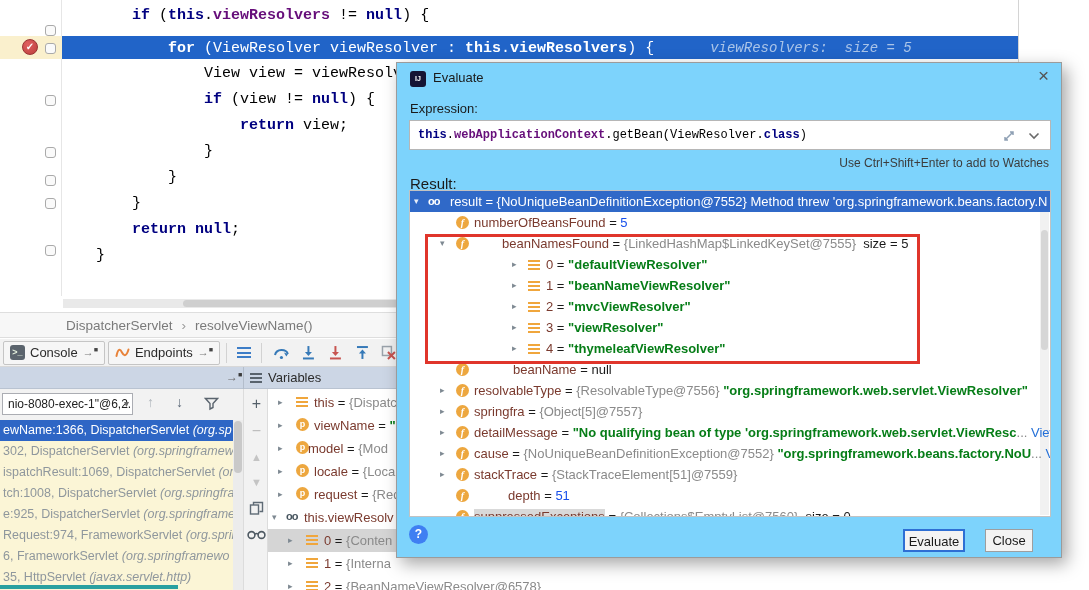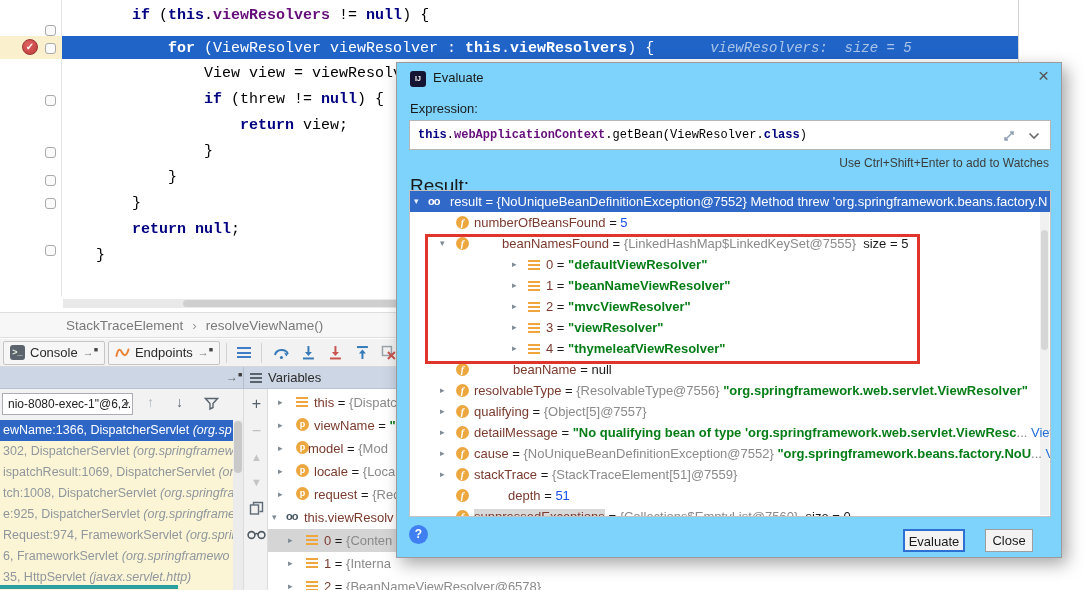--- a/index.html
+++ b/index.html
@@ -78,21 +78,21 @@
   
   #dialog{left:396px;top:62px;width:666px;height:496px;background:#7dd3fc;border:1px solid #9b9b9b;box-sizing:border-box;box-shadow:5px 6px 16px rgba(0,0,0,0.35);z-index:10;}
   #dlg-icon{position:absolute;left:13px;top:8px;width:16px;height:16px;background:#151433;border-radius:3px;color:#fff;font-size:7px;line-height:16px;text-align:center;font-weight:bold;}
   #dlg-title{position:absolute;left:36px;top:7px;font-size:13px;color:#1a1a1a;}
   #dlg-close{position:absolute;right:12px;top:2px;font-size:19px;color:#555;cursor:pointer;}
   #expr-label{position:absolute;left:13px;top:38px;font-size:13px;}
   #expr-box{position:absolute;left:12px;top:57px;width:642px;height:30px;background:#fff;border:1px solid #b6b6b6;box-sizing:border-box;font-family:"Liberation Mono","DejaVu Sans Mono",monospace;font-size:12px;line-height:28px;padding-left:8px;white-space:nowrap;overflow:hidden;}
   #expr-expand{position:absolute;right:34px;top:8px;}
   #expr-chev{position:absolute;right:10px;top:11px;}
   #watches-note{position:absolute;right:12px;top:93px;font-size:12px;color:#3c3c3c;}
-  #result-label{position:absolute;left:13px;top:112px;font-size:19px;text-align:center;}
+  #result-label{position:absolute;left:13px;top:112px;font-size:15px;text-align:center;}
   #result-tree{position:absolute;left:12px;top:127px;width:642px;height:327px;background:#fff;border:1px solid #c2c2c2;box-sizing:border-box;overflow:hidden;}
   .res-row{position:absolute;left:0;width:640px;height:21px;line-height:21px;font-size:13px;white-space:nowrap;overflow:hidden;}
   .res-row.sel{background:#3069c8;}
   .res-row.sel .tok{color:#fff;}
   .res-row.sel .chev{color:#e8eef8;}
   .res-row.sel .icon-oo{color:#fff;}
   #tree-scroll{position:absolute;right:1px;top:1px;width:9px;height:323px;background:#f1f1f1;}
   #tree-scroll .thumb{position:absolute;left:1px;top:38px;width:7px;height:120px;background:#d6d6d6;border-radius:4px;}
   #red-box{position:absolute;left:28px;top:171px;width:495px;height:130px;border:3px solid #e0352b;box-sizing:border-box;pointer-events:none;z-index:5;}
   #help-icon{position:absolute;left:12px;top:462px;width:19px;height:19px;border-radius:50%;background:#3f7ff2;color:#fff;font-size:12px;line-height:19px;text-align:center;font-weight:bold;}
@@ -105,21 +105,21 @@
 
 <div class="abs" id="editor">
   <div class="abs" id="gutter-line"></div>
   <div class="abs" id="exec-gutter"></div>
   <div class="abs" id="exec-line"></div>
   <div class="abs" id="breakpoint">✓</div>
   <div id="code-lines">
       <div class="code-line" style="top: 5px; left: 132px; z-index: 2;"><span class="tok t-kw">if</span><span class="tok t-pln"> (</span><span class="tok t-kw">this</span><span class="tok t-pln">.</span><span class="tok t-fld">viewResolvers</span><span class="tok t-pln"> != </span><span class="tok t-kw">null</span><span class="tok t-pln">) {</span></div>
       <div class="code-line exec-text" style="top: 37px; left: 168px; z-index: 2;"><span class="tok t-kw">for</span><span class="tok t-pln"> (ViewResolver viewResolver : </span><span class="tok t-kw">this</span><span class="tok t-pln">.</span><span class="tok t-fld">viewResolvers</span><span class="tok t-pln">) {</span><span class="t-hint">viewResolvers:  size = 5</span></div>
       <div class="code-line" style="top: 63px; left: 204px; z-index: 2;"><span class="tok t-pln">View view = viewResolver.</span></div>
-      <div class="code-line" style="top: 89px; left: 204px; z-index: 2;"><span class="tok t-kw">if</span><span class="tok t-pln"> (threw != </span><span class="tok t-kw">null</span><span class="tok t-pln">) {</span></div>
+      <div class="code-line" style="top: 89px; left: 204px; z-index: 2;"><span class="tok t-kw">if</span><span class="tok t-pln"> (view != </span><span class="tok t-kw">null</span><span class="tok t-pln">) {</span></div>
       <div class="code-line" style="top: 115px; left: 240px; z-index: 2;"><span class="tok t-kw">return</span><span class="tok t-pln"> view;</span></div>
       <div class="code-line" style="top: 141px; left: 204px; z-index: 2;"><span class="tok t-pln">}</span></div>
       <div class="code-line" style="top: 167px; left: 168px; z-index: 2;"><span class="tok t-pln">}</span></div>
       <div class="code-line" style="top: 193px; left: 132px; z-index: 2;"><span class="tok t-pln">}</span></div>
       <div class="code-line" style="top: 219px; left: 132px; z-index: 2;"><span class="tok t-kw">return</span><span class="tok t-pln"> </span><span class="tok t-kw">null</span><span class="tok t-pln">;</span></div>
       <div class="code-line" style="top: 245px; left: 96px; z-index: 2;"><span class="tok t-pln">}</span></div>
     </div>
   <div id="fold-markers">
       <div class="fold-marker" style="top: 25px;"></div>
       <div class="fold-marker" style="top: 43px;"></div>
@@ -129,21 +129,21 @@
       <div class="fold-marker" style="top: 198px;"></div>
       <div class="fold-marker" style="top: 245px;"></div>
     </div>
   <div class="abs" id="editor-right-line"></div>
   <div class="abs" id="h-scroll">
       <div class="thumb"></div>
     </div>
 </div>
 
 <div class="abs" id="breadcrumb">
-  <span class="bc-first">StackTraceElement</span>
+  <span class="bc-first">DispatcherServlet</span>
   <span class="bc-sep">›</span>
   <span>resolveViewName()</span>
 </div>
 
 <div class="abs" id="toolbar">
   <div class="tab">
     <span class="console-glyph">&gt;_</span>
     <span>Console</span>
     <span class="tab-arrow">→<b>■</b></span>
   </div>
@@ -354,21 +354,21 @@
         <span style="position: absolute; left: 64px; margin-left: 39px;"><span class="tok t-nm">beanName</span><span class="tok t-blk"> = null</span></span>
       </div>
       <div class="res-row" style="top: 189px;">
         <span class="chev" style="left: 30px;">▸</span>
         <span class="icon-f" style="left: 46px;">f</span>
         <span style="position: absolute; left: 64px;"><span class="tok t-nm">resolvableType</span><span class="tok t-blk"> = </span><span class="tok t-gray">{ResolvableType@7556} </span><span class="tok t-str">"org.springframework.web.servlet.ViewResolver"</span></span>
       </div>
       <div class="res-row" style="top: 210px;">
         <span class="chev" style="left: 30px;">▸</span>
         <span class="icon-f" style="left: 46px;">f</span>
-        <span style="position: absolute; left: 64px;"><span class="tok t-nm">qualifying</span><span class="tok t-blk"> = </span><span class="tok t-gray">{Object[5]@7557}</span></span>
+        <span style="position: absolute; left: 64px;"><span class="tok t-nm">springfra</span><span class="tok t-blk"> = </span><span class="tok t-gray">{Object[5]@7557}</span></span>
       </div>
       <div class="res-row" style="top: 231px;">
         <span class="chev" style="left: 30px;">▸</span>
         <span class="icon-f" style="left: 46px;">f</span>
         <span style="position: absolute; left: 64px;"><span class="tok t-nm">detailMessage</span><span class="tok t-blk"> = </span><span class="tok t-str">"No qualifying bean of type 'org.springframework.web.servlet.ViewResc</span><span class="tok t-gray">...</span><span class="tok t-lnk"> View</span></span>
       </div>
       <div class="res-row" style="top: 252px;">
         <span class="chev" style="left: 30px;">▸</span>
         <span class="icon-f" style="left: 46px;">f</span>
         <span style="position: absolute; left: 64px;"><span class="tok t-nm">cause</span><span class="tok t-blk"> = </span><span class="tok t-gray">{NoUniqueBeanDefinitionException@7552} </span><span class="tok t-str">"org.springframework.beans.factory.NoU</span><span class="tok t-gray">...</span><span class="tok t-lnk"> View</span></span>

